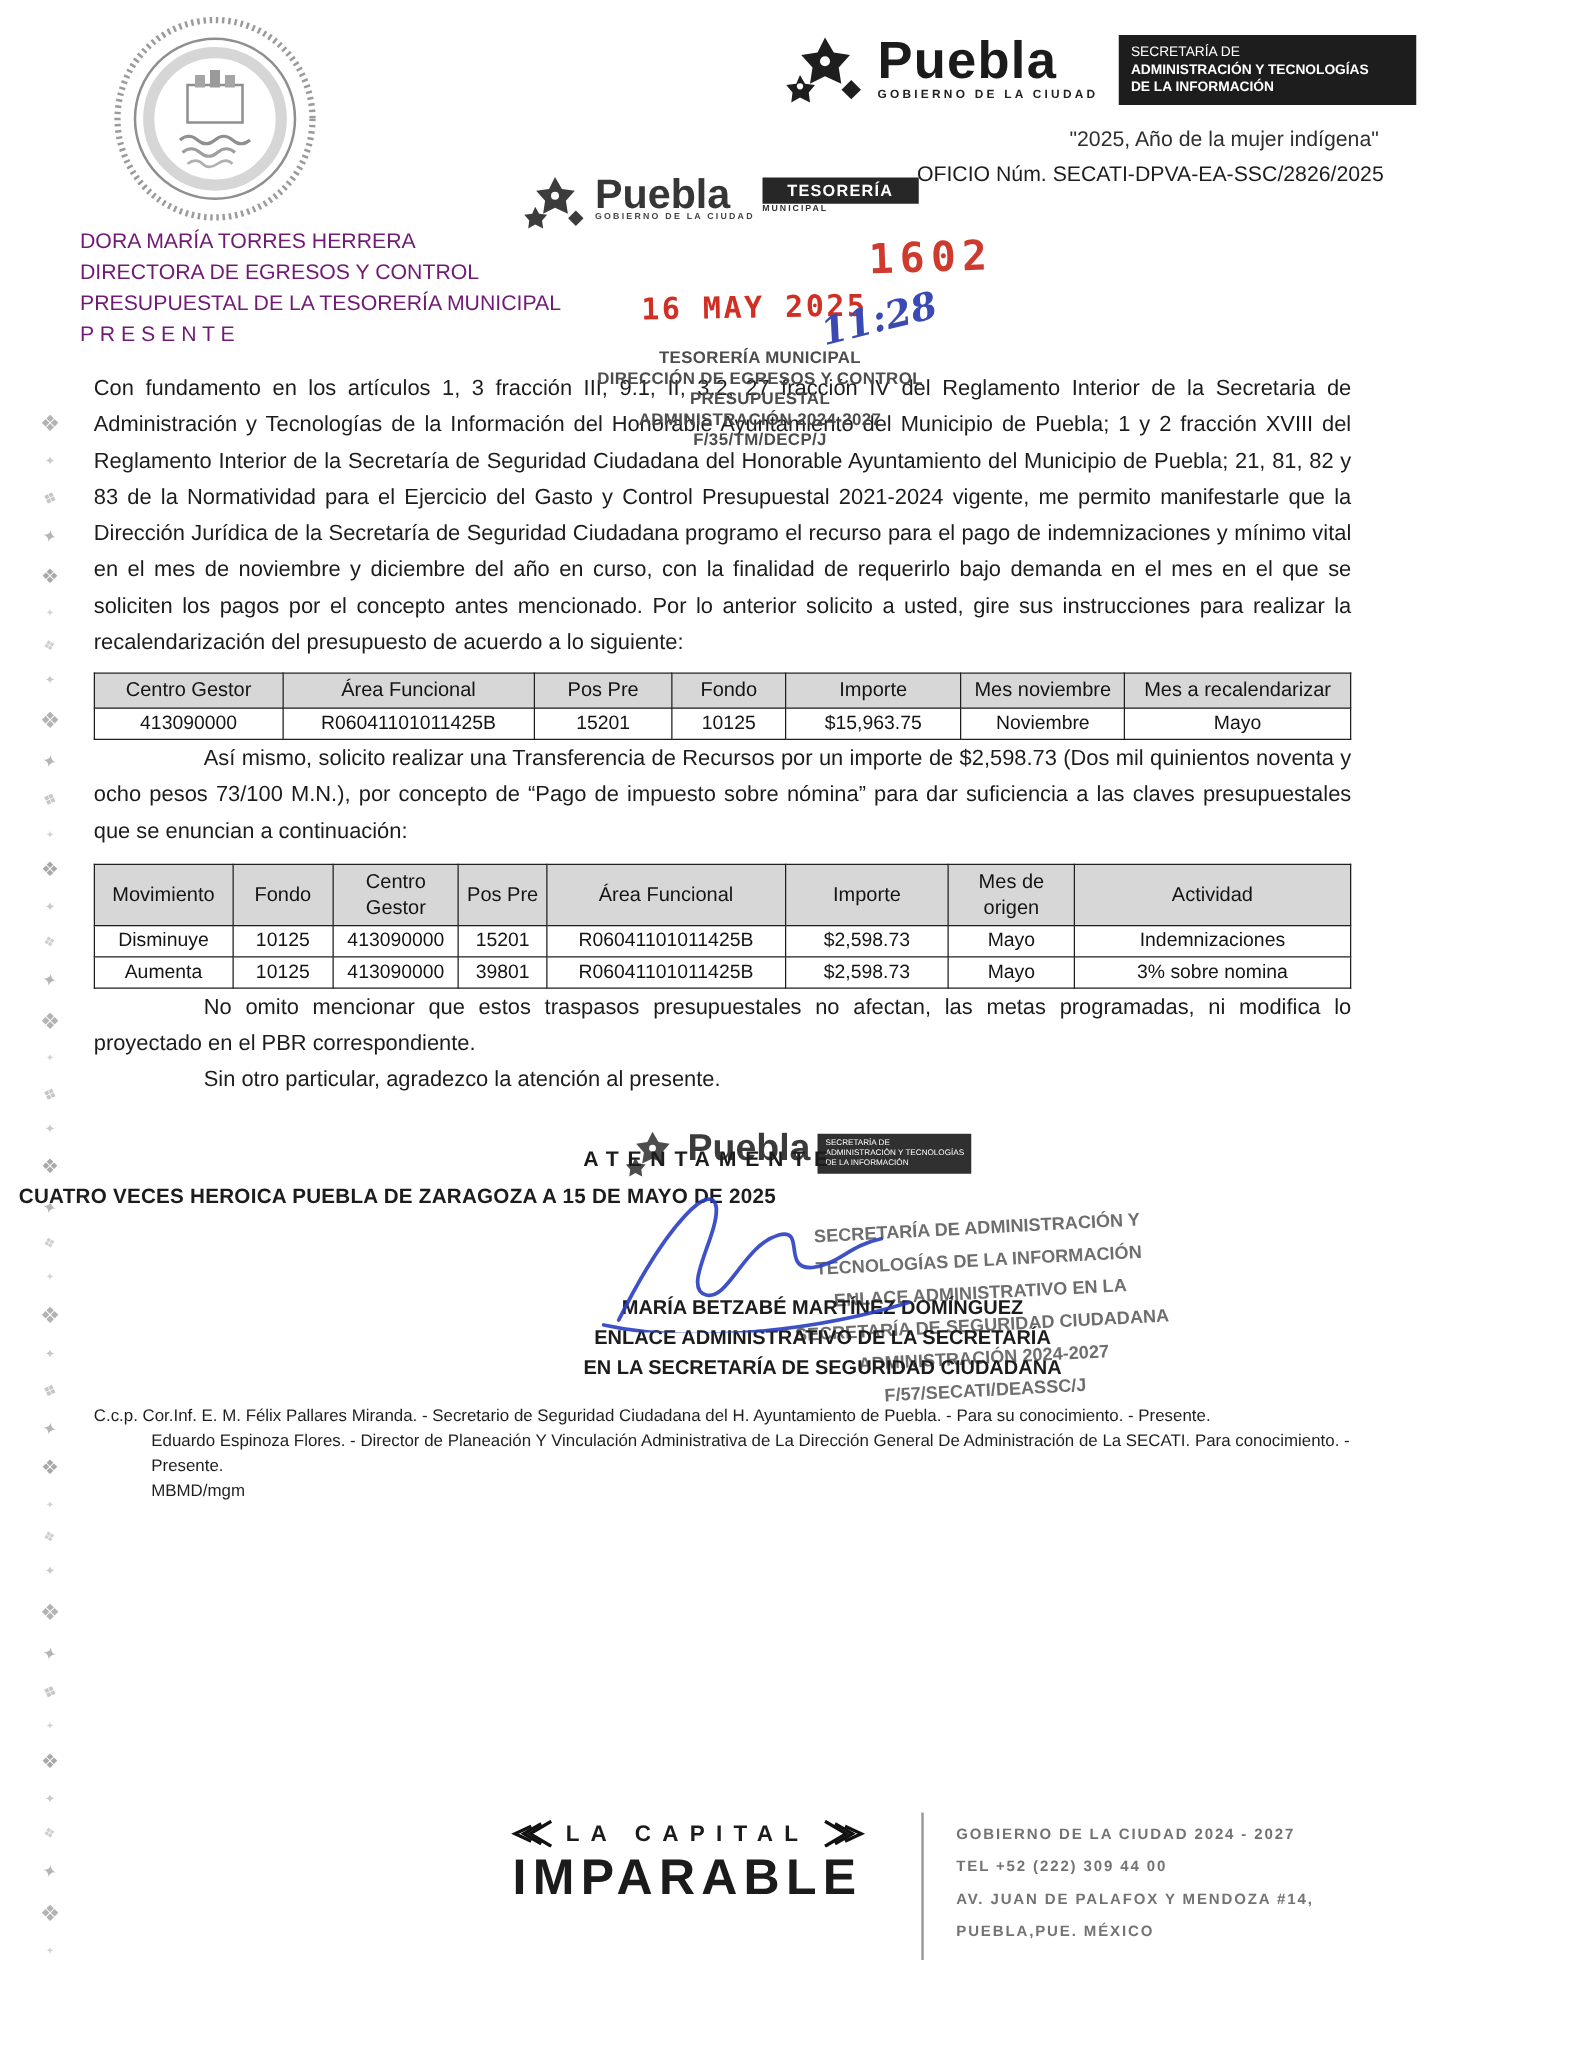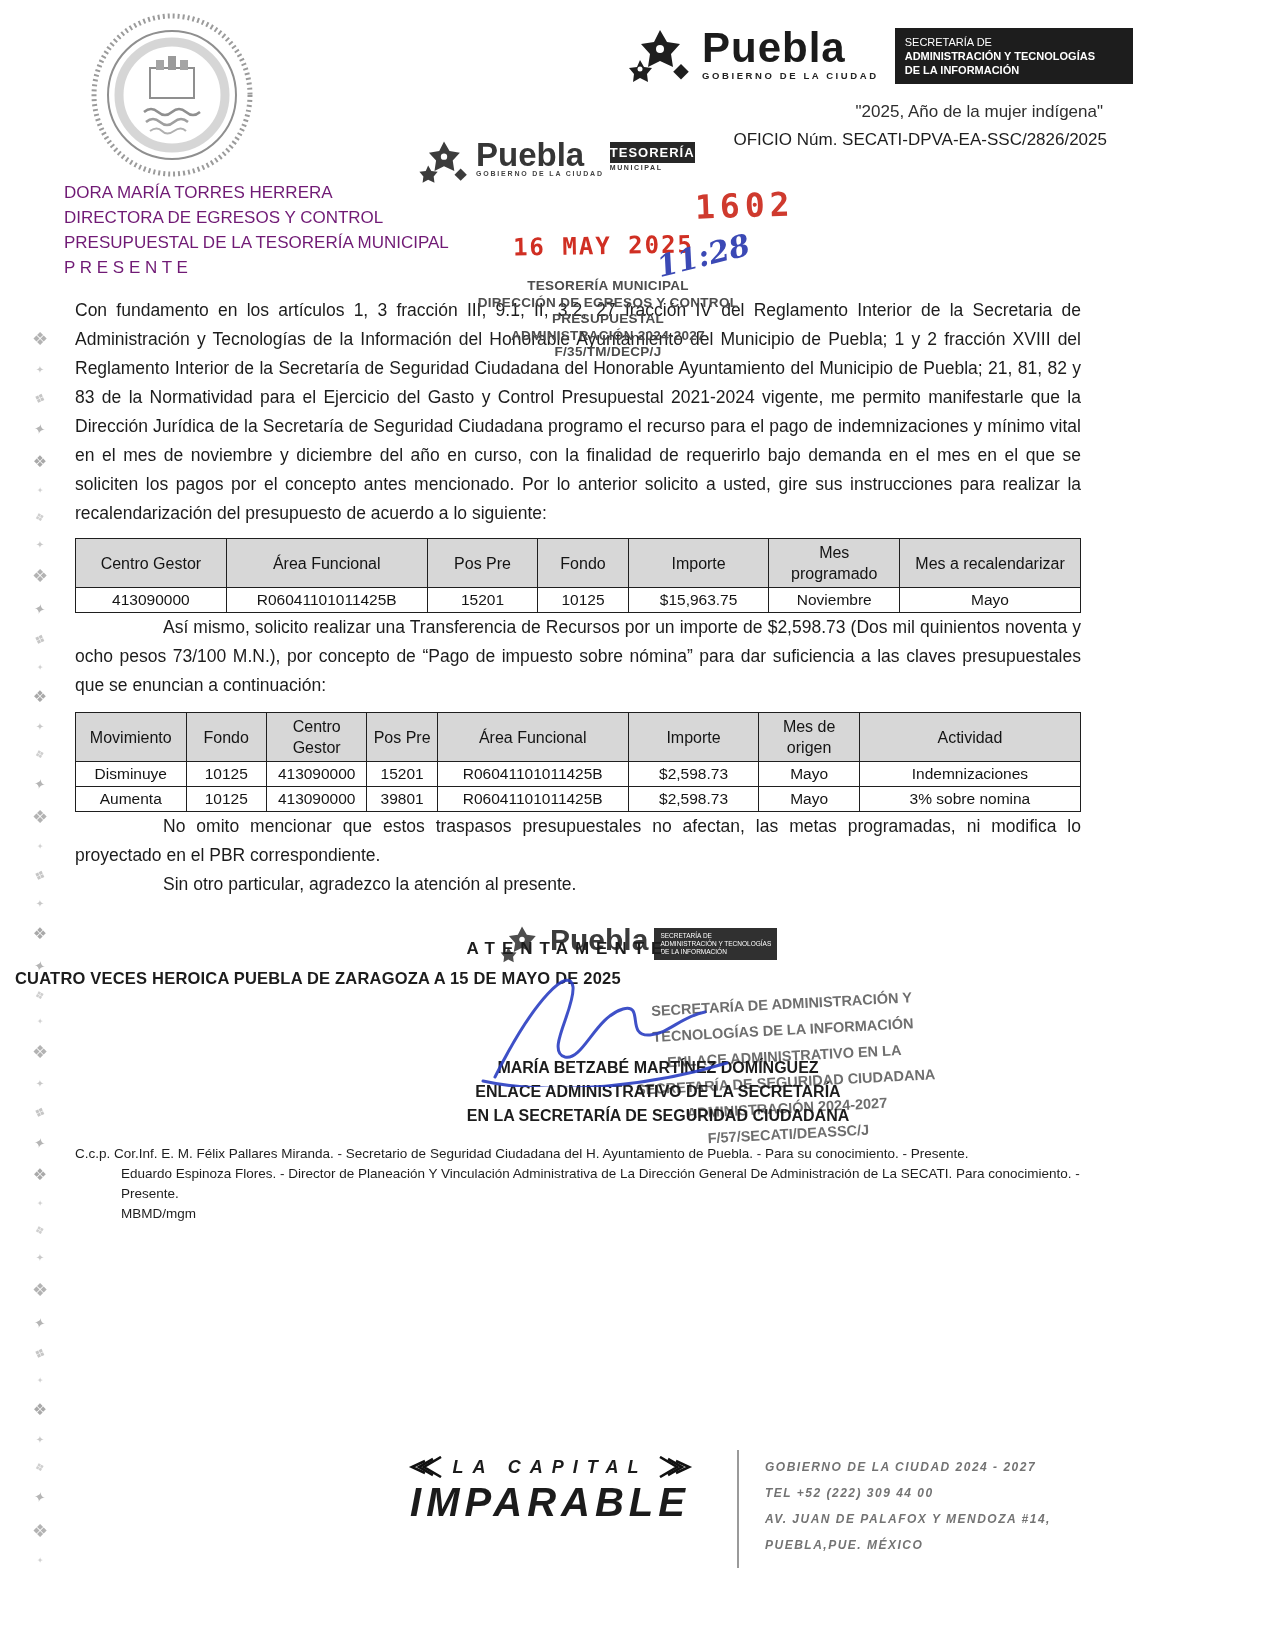--- a/index.html
+++ b/index.html
@@ -31,21 +31,21 @@
   .year-quote{position:absolute;top:102px;right:172px;font-size:17px;color:#2e2e2e;z-index:2;}
   .oficio-number{position:absolute;top:130px;right:168px;font-size:17px;color:#1d1d1d;z-index:2;}
 
   .addressee{position:absolute;left:64px;top:180px;font-size:17px;line-height:25px;color:#701a75;z-index:2;}
 
   
   .rstamp{position:absolute;left:418px;top:140px;width:390px;z-index:6;}
   .rstamp-logo{display:flex;align-items:flex-start;gap:6px;filter:blur(0.4px);opacity:.92;}
   .rstamp-brand{font-size:33px;font-weight:800;color:#262626;line-height:30px;}
   .rstamp-tag{font-size:7px;font-weight:700;letter-spacing:1.8px;color:#333;}
-  .tes-box{background:#151515;color:#fff;font-weight:700;font-size:13px;padding:3px 0;
+  .tes-box{background:#151515;color:#fff;font-weight:700;font-size:13px;padding:3px 20px;
            letter-spacing:1px;margin-top:2px;display:inline-block;}
   .tes-sub{font-size:7px;letter-spacing:1.6px;color:#222;font-weight:700;margin-top:1px;}
   .rstamp-folio{position:absolute;left:277px;top:46px;color:#cf3a2e;font-family:"DejaVu Sans Mono",monospace;
                 font-size:33px;font-weight:700;letter-spacing:5px;transform:rotate(-2deg);}
   .rstamp-date{position:absolute;left:95px;top:92px;color:#d02f23;font-family:"DejaVu Sans Mono",monospace;
                font-size:24px;font-weight:700;letter-spacing:2px;transform:rotate(-1deg);}
   .rstamp-time{position:absolute;left:238px;top:98px;font-family:"DejaVu Serif",serif;font-style:italic;
                font-size:30px;color:#3b49b5;transform:rotate(-14deg);font-weight:600;}
   .rstamp-lines{position:absolute;left:30px;top:138px;width:320px;text-align:center;font-size:13.5px;
                 font-weight:700;color:#4d4d4d;line-height:16.5px;letter-spacing:.3px;}
@@ -76,21 +76,21 @@
   .signature{position:absolute;left:400px;top:18px;z-index:4;}
   .sigstamp{position:absolute;left:545px;top:52px;width:330px;text-align:center;font-size:14.5px;
             font-weight:700;color:#555;line-height:26px;transform:rotate(-3deg);opacity:.85;z-index:1;}
   .signer{margin-top:68px;text-align:center;font-weight:700;font-size:16px;line-height:24px;
           transform:translateX(80px);position:relative;z-index:3;}
 
   .ccp{margin-top:16px;font-size:13.5px;line-height:20px;color:#1e1e1e;}
   .ccp2{margin-left:46px;}
 
   
-  .footer{position:absolute;left:0;top:1448px;width:1158px;height:135px;z-index:2;font-style:italic;}
+  .footer{position:absolute;left:0;top:1448px;width:1158px;height:135px;z-index:2;}
   .footer-left{position:absolute;left:390px;top:8px;width:320px;text-align:center;color:#1b1b1b;}
   .cap-row{display:flex;align-items:center;justify-content:center;gap:10px;font-weight:700;
            font-size:18px;letter-spacing:9px;}
   .imparable{font-size:40px;font-weight:900;letter-spacing:5px;margin-top:2px;}
   .footer-divider{position:absolute;left:737px;top:2px;width:2px;height:118px;background:#9a9a9a;}
   .footer-right{position:absolute;left:765px;top:6px;font-size:12px;line-height:26px;color:#737373;
                 font-weight:600;letter-spacing:1.5px;}
 </style>
 </head>
 <body>
@@ -230,21 +230,21 @@
           <col style="width:13%">
           <col style="width:18%">
       </colgroup>
       <thead>
         <tr>
           <th>Centro Gestor</th>
           <th>Área Funcional</th>
           <th>Pos Pre</th>
           <th>Fondo</th>
           <th>Importe</th>
-          <th>Mes programado</th>
+          <th>Mes noviembre</th>
           <th>Mes a recalendarizar</th>
         </tr>
       </thead>
       <tbody>
         <tr>
           <td>413090000</td>
           <td>R06041101011425B</td>
           <td>15201</td>
           <td>10125</td>
           <td>$15,963.75</td>

